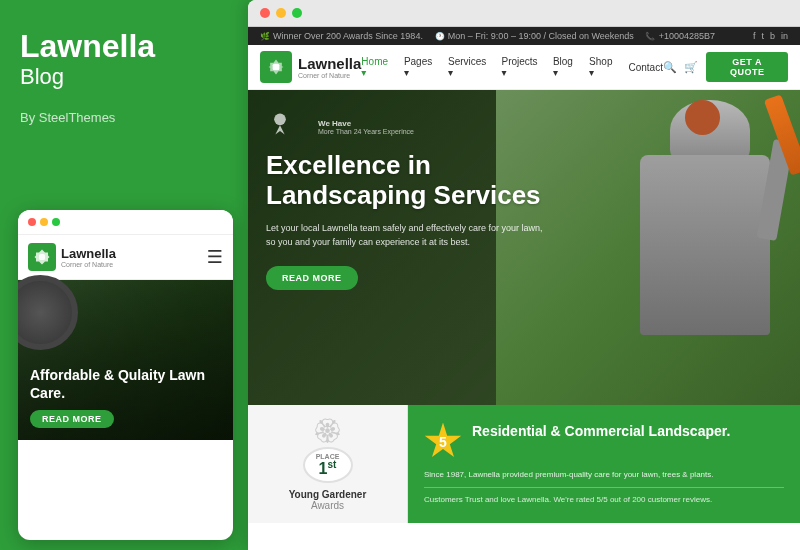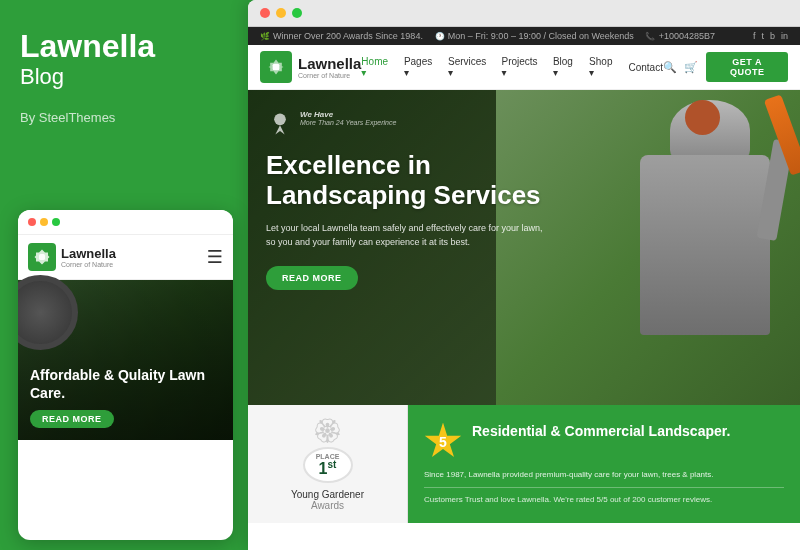--- a/index.html
+++ b/index.html
@@ -237,23 +237,22 @@
       top: 0; left: 0; right: 0; bottom: 0;
       background: linear-gradient(to right, rgba(0,0,0,0.55) 50%, rgba(0,0,0,0.1) 100%),
                   linear-gradient(135deg, #3a6b2a 0%, #5a8a40 40%, #7ab060 100%);
     }
     .hero-content {
       position: relative;
       z-index: 2;
       padding: 20px 18px;
     }
     .hero-badge {
-      display: flex; align-items: flex-start; gap: 6px;
+      display: flex; align-items: center; gap: 24px;
       margin-bottom: 8px;
-      font-style: italic;
     }
     .hero-badge-icon {
       color: rgba(255,255,255,0.7); font-size: 20px;
     }
     .hero-badge-text-area { }
     .hero-badge-title {
       color: rgba(255,255,255,0.8); font-size: 8px; font-weight: 600;
     }
     .hero-badge-sub {
       color: rgba(255,255,255,0.65); font-size: 7px;
@@ -326,21 +325,21 @@
       align-items: center; justify-content: center;
       margin-bottom: 6px;
     }
     .award-place {
       font-size: 7px; color: #888; font-weight: 600; text-transform: uppercase;
     }
     .award-number {
       font-size: 16px; color: #14532d; font-weight: 900; line-height: 1;
     }
     .award-title {
-      font-size: 10px; font-weight: 400; color: #333; text-align: center;
+      font-size: 10px; font-weight: 700; color: #333; text-align: center;
     }
     .award-subtitle {
       font-size: 10px; color: #888; text-align: center;
     }
 
     .promo-card {
       flex: 1;
       background: #2e9e3a;
       padding: 14px 16px;
       display: flex;

